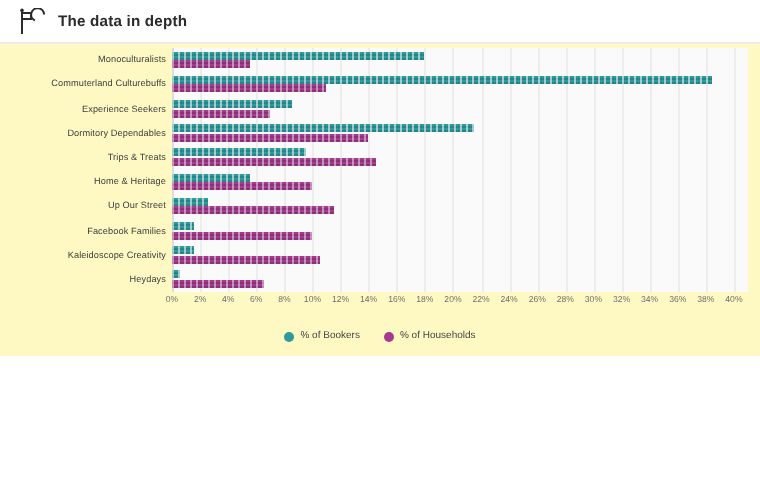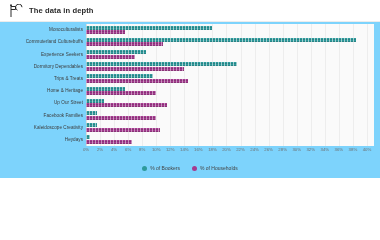--- a/index.html
+++ b/index.html
@@ -6,21 +6,21 @@
   body{
     width:380px;height:178px;
     background:#ffffff;
     font-family:"Liberation Sans", sans-serif;
     overflow:hidden;
   }
   .panel{
     position:relative;
     width:380px;height:178px;
     box-sizing:border-box;
-    background:#7dd3fc;
+    background:#fef9c3;
   }
   
   .header{
     position:absolute;left:0;top:0;width:380px;height:21px;
     display:flex;align-items:center;gap:5px;
     padding-left:8px;box-sizing:border-box;
     background:#ffffff;
   }
   .brand-icon{width:16px;height:14px;flex:0 0 auto;display:block;}
   .header-title{

